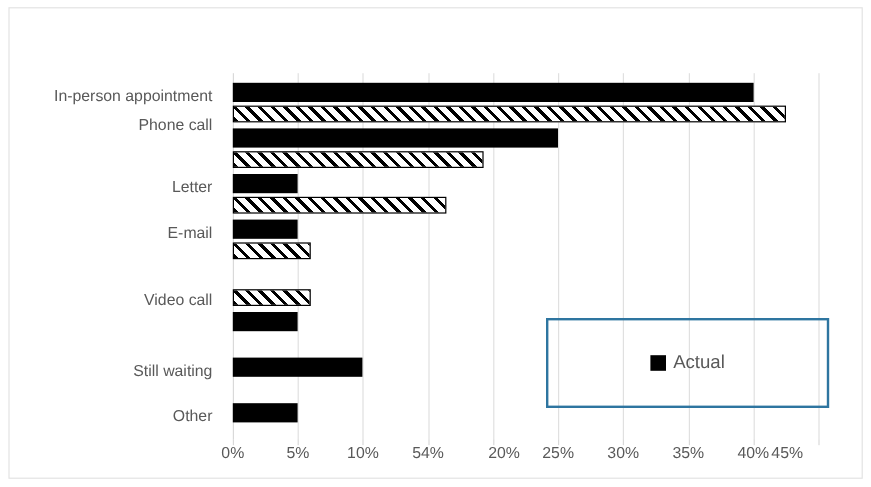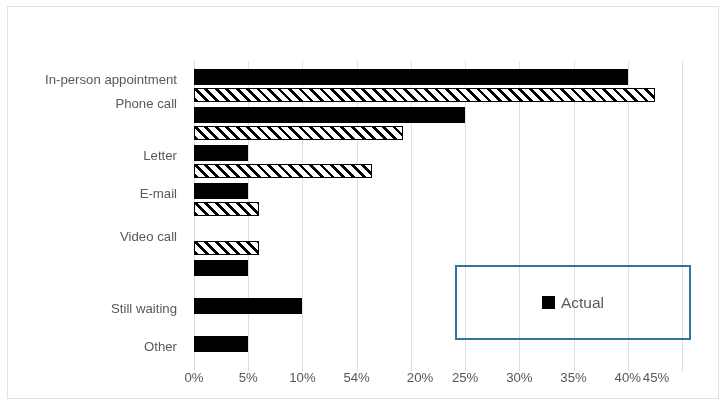--- a/index.html
+++ b/index.html
@@ -224,21 +224,21 @@
           <div class="bar bar-actual" style="width: 54.2222px;"></div>
         </div>
       </div>
   </div>
 
   <div class="cat-labels" id="cat-labels">
       <div class="cat-label" style="top: 11.0625px;">In-person appointment</div>
       <div class="cat-label" style="top: 35px; margin-left: 48px;">Phone call</div>
       <div class="cat-label" style="top: 87.3125px;">Letter</div>
       <div class="cat-label" style="top: 125.438px;">E-mail</div>
-      <div class="cat-label" style="top: 168px; margin-left: 20px;">Video call</div>
+      <div class="cat-label" style="top: 181px; margin-left: 20px;">Video call</div>
       <div class="cat-label" style="top: 239.812px;">Still waiting</div>
       <div class="cat-label" style="top: 277.938px;">Other</div>
     </div>
 
   <div id="tick-marks">
       <div class="tick-mark" style="left: 194px;"></div>
       <div class="tick-mark" style="left: 248.222px;"></div>
       <div class="tick-mark" style="left: 302.444px;"></div>
       <div class="tick-mark" style="left: 356.667px;"></div>
       <div class="tick-mark" style="left: 410.889px;"></div>

